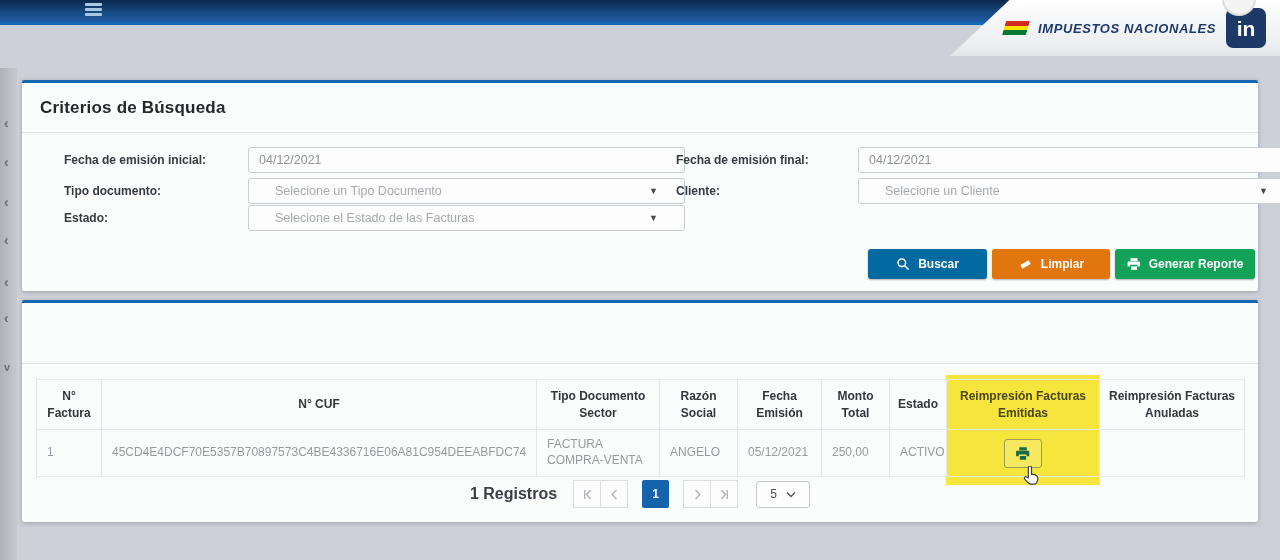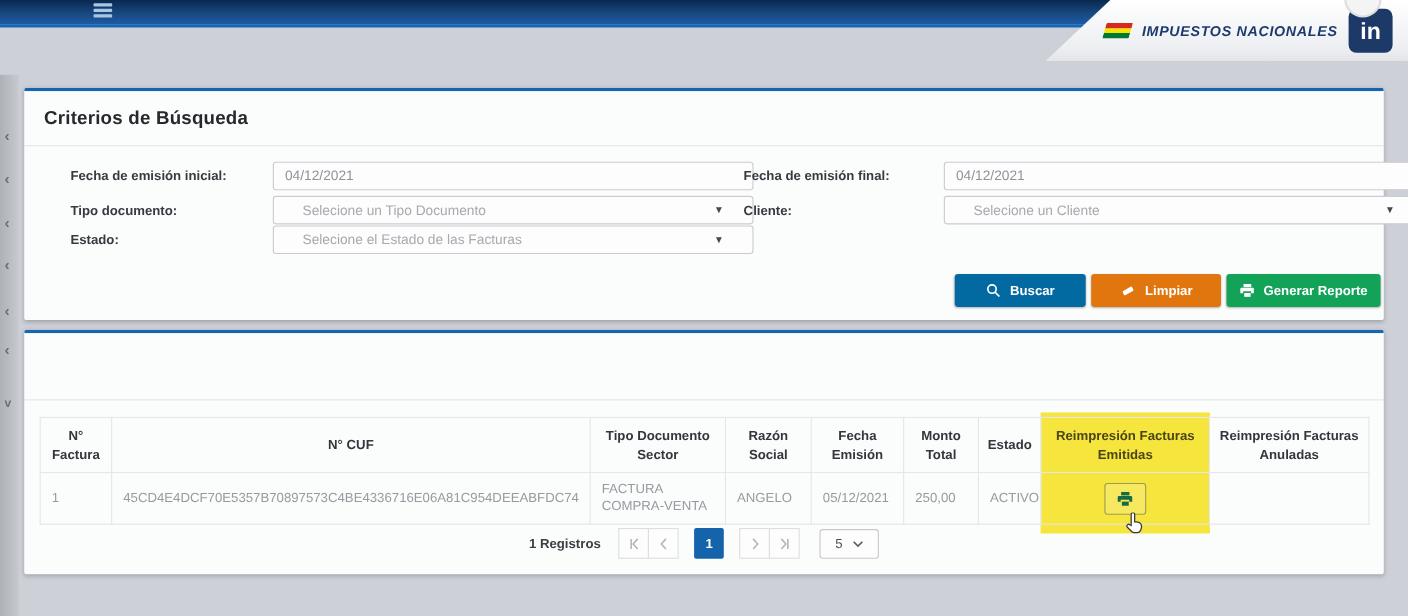--- a/index.html
+++ b/index.html
@@ -79,21 +79,21 @@
   td.c { text-align: center; padding: 4px; }
   td.cuf { font-size: 12px; white-space: nowrap; overflow: hidden; }
   .print-btn { display: inline-flex; align-items: center; justify-content: center; width: 38px; height: 29px;
     background: rgba(255,255,255,.18); border: 1px solid #9c9c55; border-radius: 3px; cursor: pointer; }
 
   .cursor-hand { position: absolute; left: 1001px; top: 163px; z-index: 4; }
 
   
   .pagination { position: absolute; left: 0; right: 0; top: 177px; height: 28px;
     display: flex; align-items: center; justify-content: center; }
-  .pg-count { font-size: 12px; font-weight: 700; color: #3b4045; margin-right: 16px; }
+  .pg-count { font-size: 16px; font-weight: 700; color: #3b4045; margin-right: 16px; }
   .pg-group { display: flex; }
   .pg-btn { width: 28px; height: 28px; background: #fdfdfe; border: 1px solid #dcdee2;
     display: inline-flex; align-items: center; justify-content: center; cursor: pointer; }
   .pg-group .pg-btn + .pg-btn { margin-left: -1px; }
   .pg-active { width: 27px; height: 28px; margin: 0 14px; background: #1563ab; color: #fff; border-radius: 2px;
     font-size: 12px; font-weight: 700; display: inline-flex; align-items: center; justify-content: center; cursor: pointer; }
   .pg-size { margin-left: 18px; width: 54px; height: 27px; background: #fdfdfe; border: 1px solid #c6c9cd; border-radius: 3px;
     display: inline-flex; align-items: center; justify-content: center; gap: 9px;
     font-size: 12px; color: #4a4f54; cursor: pointer; }
 </style>

